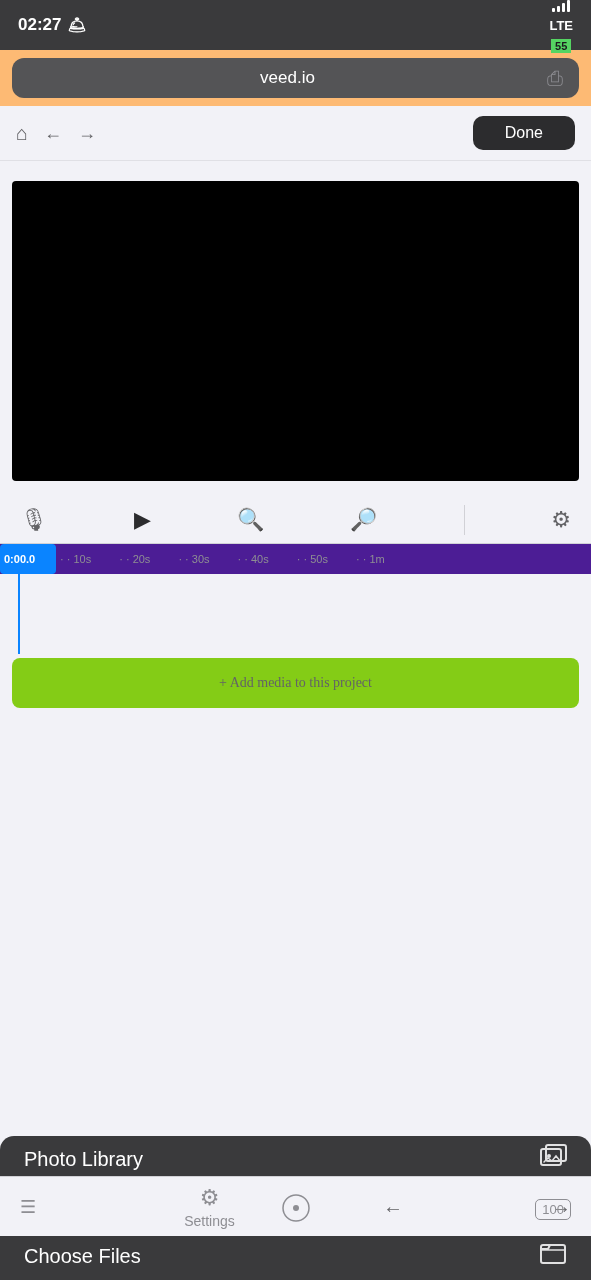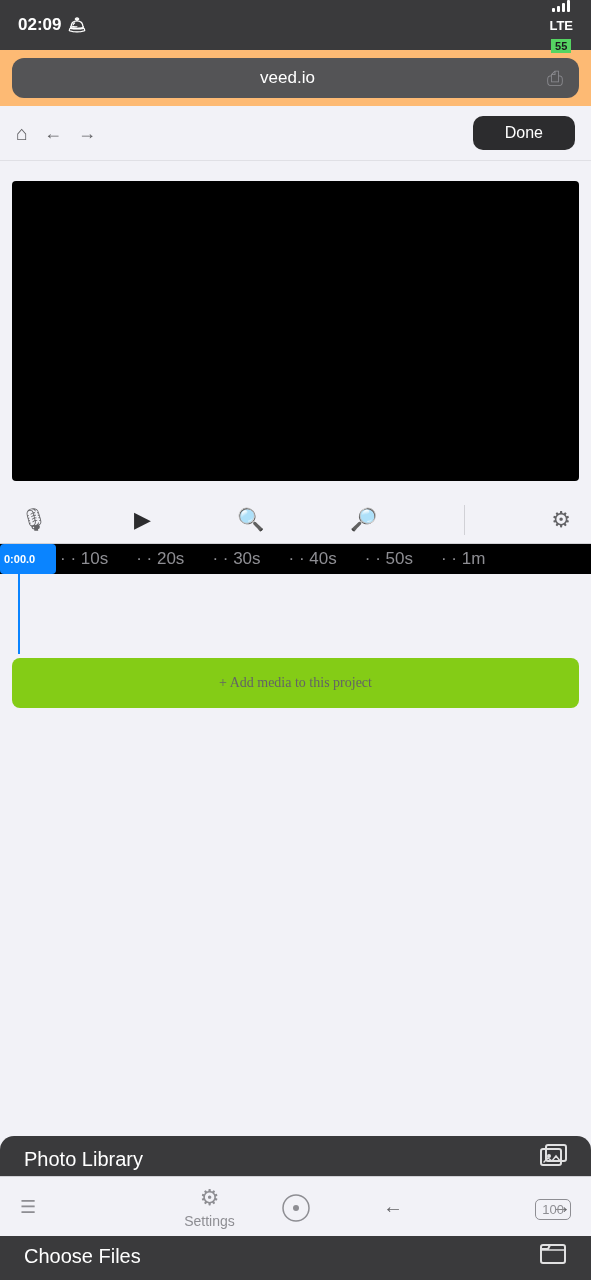--- a/index.html
+++ b/index.html
@@ -172,21 +172,21 @@
       height: 30px;
       background: #d1d1d6;
     }
 
     
     .timeline-container {
       background: #f2f2f7;
       overflow-x: hidden;
     }
     .timeline-ruler {
-      background: #000000;
+      background: #4c1d95;
       height: 30px;
       display: flex;
       align-items: center;
       position: relative;
       padding-left: 0;
     }
     .timeline-marker {
       position: absolute;
       left: 0;
       top: 0;
@@ -205,21 +205,21 @@
     }
     .ruler-ticks {
       position: absolute;
       left: 60px;
       display: flex;
       align-items: center;
       gap: 0;
     }
     .ruler-text {
       color: #8e8e93;
-      font-size: 17px;
+      font-size: 11px;
       margin-right: 28px;
     }
     .timeline-track {
       height: 80px;
       background: #f2f2f7;
       position: relative;
     }
     .timeline-line {
       position: absolute;
       left: 18px;
@@ -342,21 +342,21 @@
       color: #8e8e93;
       font-size: 16px;
       font-weight: 500;
     }
   </style>
 </head>
 <body>
 
 <div class="status-bar">
   <div class="status-time">
-    <span>02:09</span>
+    <span>02:27</span>
 
     <span style="font-size:15px;">🛎</span>
   </div>
   <div class="status-right">
     <div class="signal-bars">
       <div class="signal-bar" style="height:4px;"></div>
       <div class="signal-bar" style="height:6px;"></div>
       <div class="signal-bar" style="height:9px;"></div>
       <div class="signal-bar" style="height:12px;"></div>
     </div>

